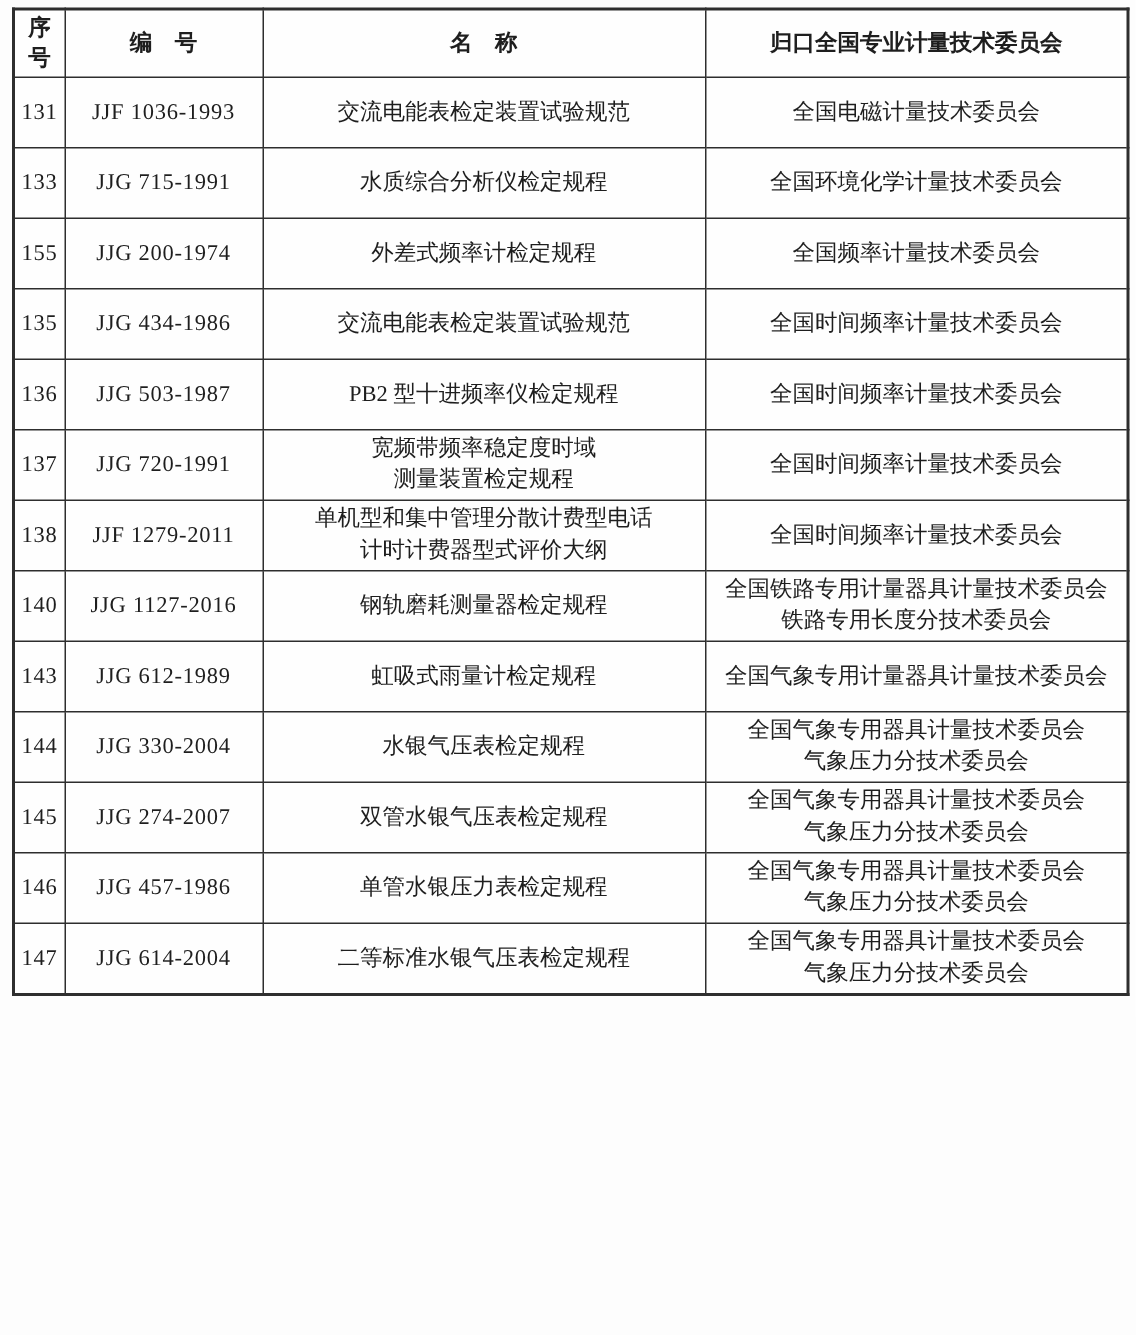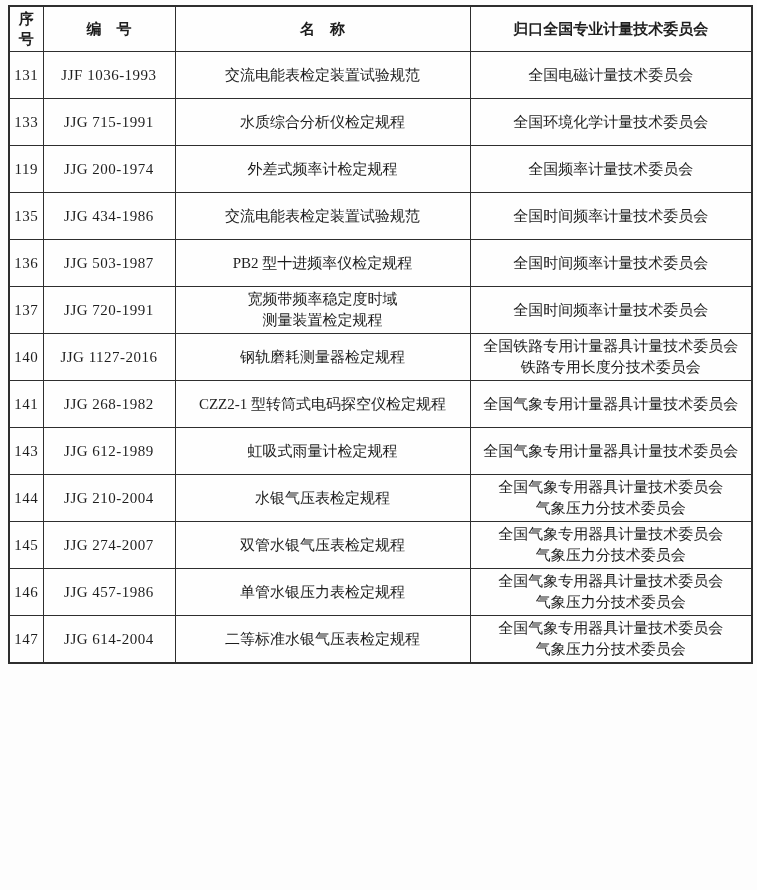--- a/index.html
+++ b/index.html
@@ -85,21 +85,21 @@
 
 
   <tr>
     <td class="cell-seq">133</td>
     <td class="cell-code">JJG 715-1991</td>
     <td class="cell-name">水质综合分析仪检定规程</td>
     <td class="cell-committee">全国环境化学计量技术委员会</td>
   </tr>
 
   <tr>
-    <td class="cell-seq">119</td>
+    <td class="cell-seq">155</td>
     <td class="cell-code">JJG 200-1974</td>
     <td class="cell-name">外差式频率计检定规程</td>
     <td class="cell-committee">全国频率计量技术委员会</td>
   </tr>
 
   <tr>
     <td class="cell-seq">135</td>
     <td class="cell-code">JJG 434-1986</td>
     <td class="cell-name">交流电能表检定装置试验规范</td>
     <td class="cell-committee">全国时间频率计量技术委员会</td>
@@ -113,48 +113,49 @@
   </tr>
 
   <tr>
     <td class="cell-seq">137</td>
     <td class="cell-code">JJG 720-1991</td>
     <td class="cell-name">宽频带频率稳定度时域
 测量装置检定规程</td>
     <td class="cell-committee">全国时间频率计量技术委员会</td>
   </tr>
 
+  <tr>
+    <td class="cell-seq">138</td>
+    <td class="cell-code">JJF 1279-2011</td>
+    <td class="cell-name">单机型和集中管理分散计费型电话
+计时计费器型式评价大纲</td>
+    <td class="cell-committee">全国时间频率计量技术委员会</td>
+  </tr>
 
 
   <tr>
     <td class="cell-seq">140</td>
     <td class="cell-code">JJG 1127-2016</td>
     <td class="cell-name">钢轨磨耗测量器检定规程</td>
     <td class="cell-committee">全国铁路专用计量器具计量技术委员会
 铁路专用长度分技术委员会</td>
   </tr>
 
-  <tr>
-    <td class="cell-seq">141</td>
-    <td class="cell-code">JJG 268-1982</td>
-    <td class="cell-name">CZZ2-1 型转筒式电码探空仪检定规程</td>
-    <td class="cell-committee">全国气象专用计量器具计量技术委员会</td>
-  </tr>
 
 
   <tr>
     <td class="cell-seq">143</td>
     <td class="cell-code">JJG 612-1989</td>
     <td class="cell-name">虹吸式雨量计检定规程</td>
     <td class="cell-committee">全国气象专用计量器具计量技术委员会</td>
   </tr>
 
   <tr>
     <td class="cell-seq">144</td>
-    <td class="cell-code">JJG 210-2004</td>
+    <td class="cell-code">JJG 330-2004</td>
     <td class="cell-name">水银气压表检定规程</td>
     <td class="cell-committee">全国气象专用器具计量技术委员会
 气象压力分技术委员会</td>
   </tr>
 
   <tr>
     <td class="cell-seq">145</td>
     <td class="cell-code">JJG 274-2007</td>
     <td class="cell-name">双管水银气压表检定规程</td>
     <td class="cell-committee">全国气象专用器具计量技术委员会

